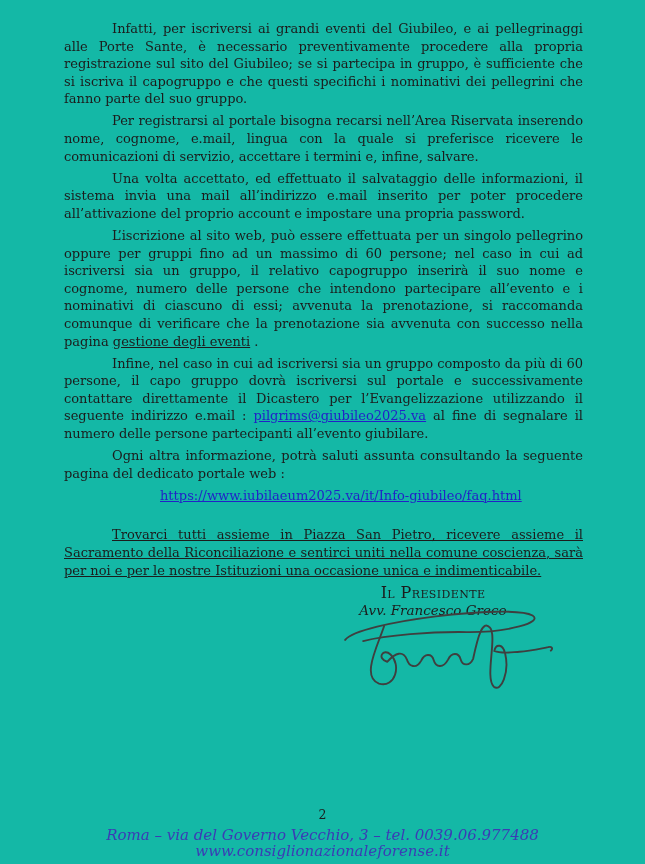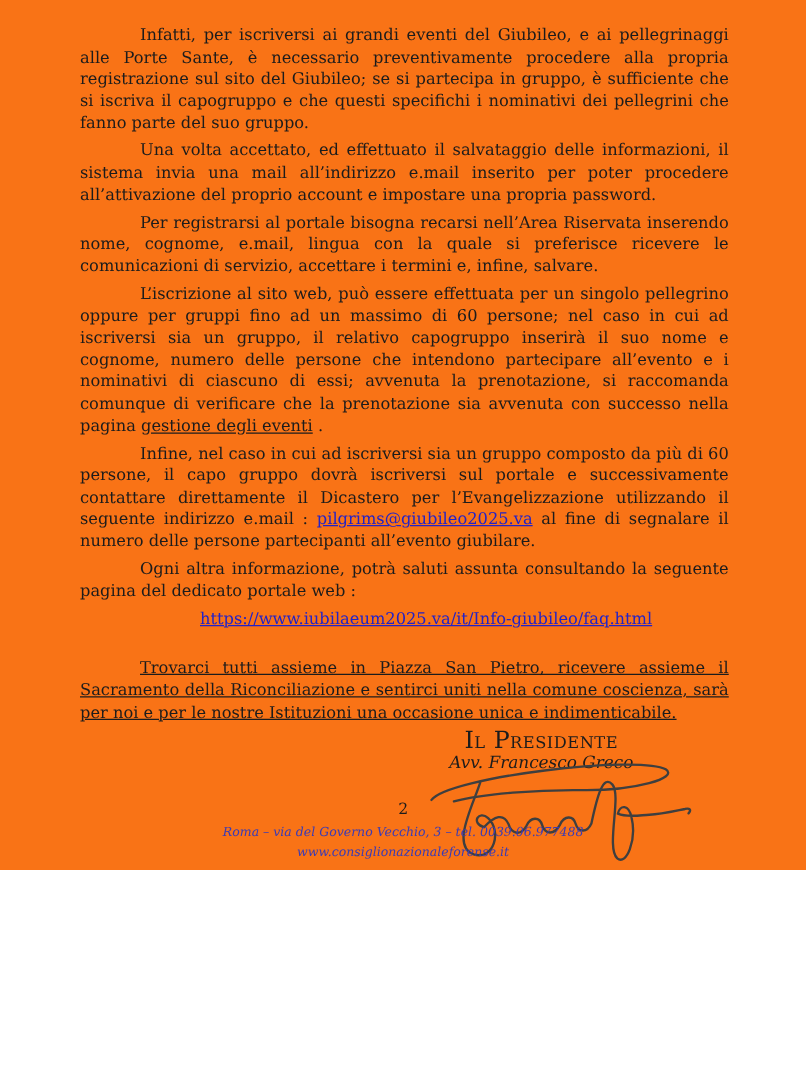--- a/index.html
+++ b/index.html
@@ -1,19 +1,19 @@
 <!DOCTYPE html>
 <html lang="it"><head>
 <meta charset="utf-8">
 <style>
   html,body{margin:0;padding:0;background:#ffffff;}
   .page{
     position:relative;
-    width:645px;height:696px;
-    background:#f97316;
+    width:645px;height:864px;
+    background:#14b8a6;
     font-family:"DejaVu Serif","Liberation Serif",serif;
     color:#1c1c1c;
     font-size:13px;
     line-height:17.6px;
     overflow:hidden;
   }
   .text-block{
     position:absolute;left:64px;top:20px;width:519px;
   }
   .text-block p{
@@ -30,21 +30,21 @@
   }
   .gap-top-big{margin-top:20px !important;text-decoration:underline;}
   .signature-block{
     width:280px;
     margin:4px 10px 0 auto;
     text-align:center;
   }
   .sig-title{
     font-variant:small-caps;
     letter-spacing:.4px;
-    font-size:19px;
+    font-size:16px;
   }
   .sig-name{
     font-style:italic;
     font-size:13.5px;
     margin-top:1px;
   }
   .sig-scrawl{
     display:block;
     margin:-14px auto 0 36px;
     transform:rotate(-2deg);
@@ -56,41 +56,41 @@
     text-align:center;
     font-size:12.5px;
     color:#1c1c1c;
   }
   .footer{
     position:absolute;
     left:0;right:0;
     bottom:5px;
     text-align:center;
     font-style:italic;
-    font-size:10px;
+    font-size:15px;
     color:#3b3bb5;
     line-height:16px;
   }
   .footer .site{
     color:#3b3bb5;
     display:inline-block;
   }
 </style>
 </head>
 <body>
 
 <div class="page">
 
   <div class="text-block">
 
     <p>Infatti, per iscriversi ai grandi eventi del Giubileo, e ai pellegrinaggi alle Porte Sante, è necessario preventivamente procedere alla propria registrazione sul sito del Giubileo; se si partecipa in gruppo, è sufficiente che si iscriva il capogruppo e che questi specifichi i nominativi dei pellegrini che fanno parte del suo gruppo.</p>
 
+    <p>Per registrarsi al portale bisogna recarsi nell’Area Riservata inserendo nome, cognome, e.mail, lingua con la quale si preferisce ricevere le comunicazioni di servizio, accettare i termini e, infine, salvare.</p>
+
     <p>Una volta accettato, ed effettuato il salvataggio delle informazioni, il sistema invia una mail all’indirizzo e.mail inserito per poter procedere all’attivazione del proprio account e impostare una propria password.</p>
-
-    <p>Per registrarsi al portale bisogna recarsi nell’Area Riservata inserendo nome, cognome, e.mail, lingua con la quale si preferisce ricevere le comunicazioni di servizio, accettare i termini e, infine, salvare.</p>
 
 
     <p><span>L’iscrizione al sito web, può essere effettuata per un singolo pellegrino oppure per gruppi fino ad un massimo di 60 persone; nel caso in cui ad iscriversi sia un gruppo, il relativo capogruppo inserirà il suo nome e cognome, numero delle persone che intendono partecipare all’evento e i nominativi di ciascuno di essi; avvenuta la prenotazione, si raccomanda comunque di verificare che la prenotazione sia avvenuta con successo nella pagina </span><a class="plain-link">gestione degli eventi</a><span> .</span></p>
 
     <p><span>Infine, nel caso in cui ad iscriversi sia un gruppo composto da più di 60 persone, il capo gruppo dovrà iscriversi sul portale e successivamente contattare direttamente il Dicastero per l’Evangelizzazione utilizzando il seguente indirizzo e.mail : </span><a class="blue-link">pilgrims@giubileo2025.va</a><span>  al fine di segnalare il numero delle persone partecipanti all’evento giubilare.</span></p>
 
     <p>Ogni altra informazione, potrà saluti assunta consultando la seguente pagina del dedicato portale web :</p>
 
     <p class="faq-line"><span style="display:inline-block;width:48px;"></span><a class="blue-link">https://www.iubilaeum2025.va/it/Info-giubileo/faq.html</a></p>
 

